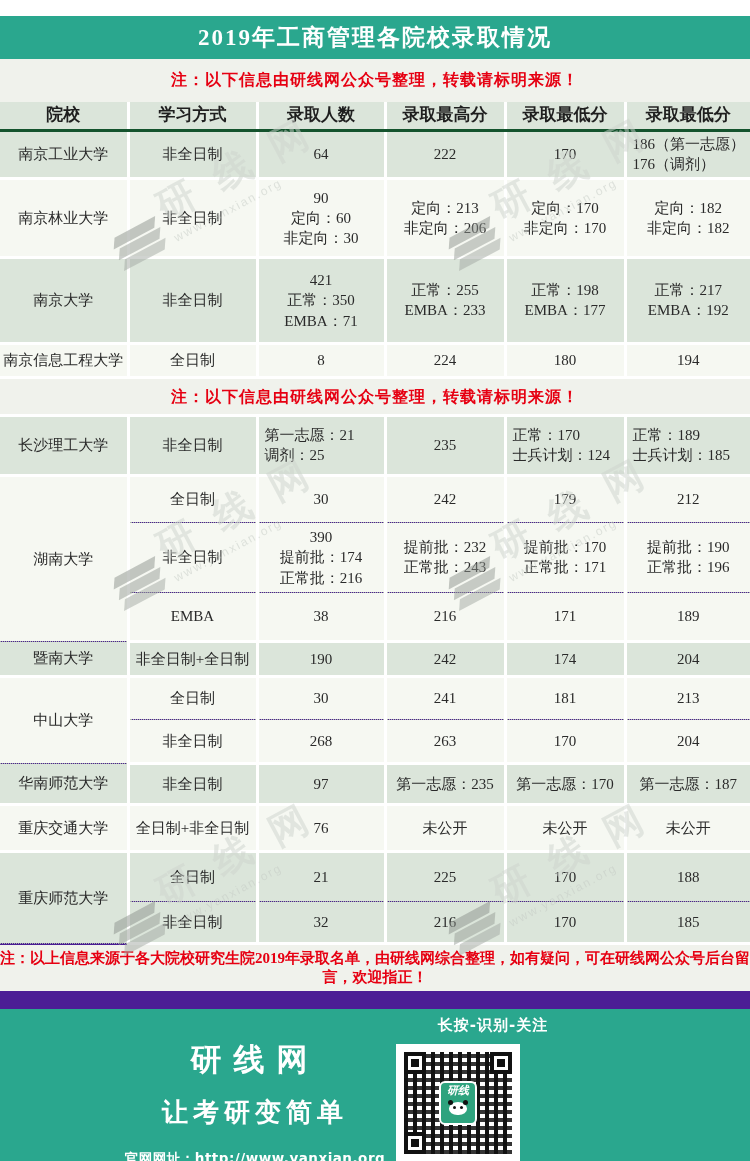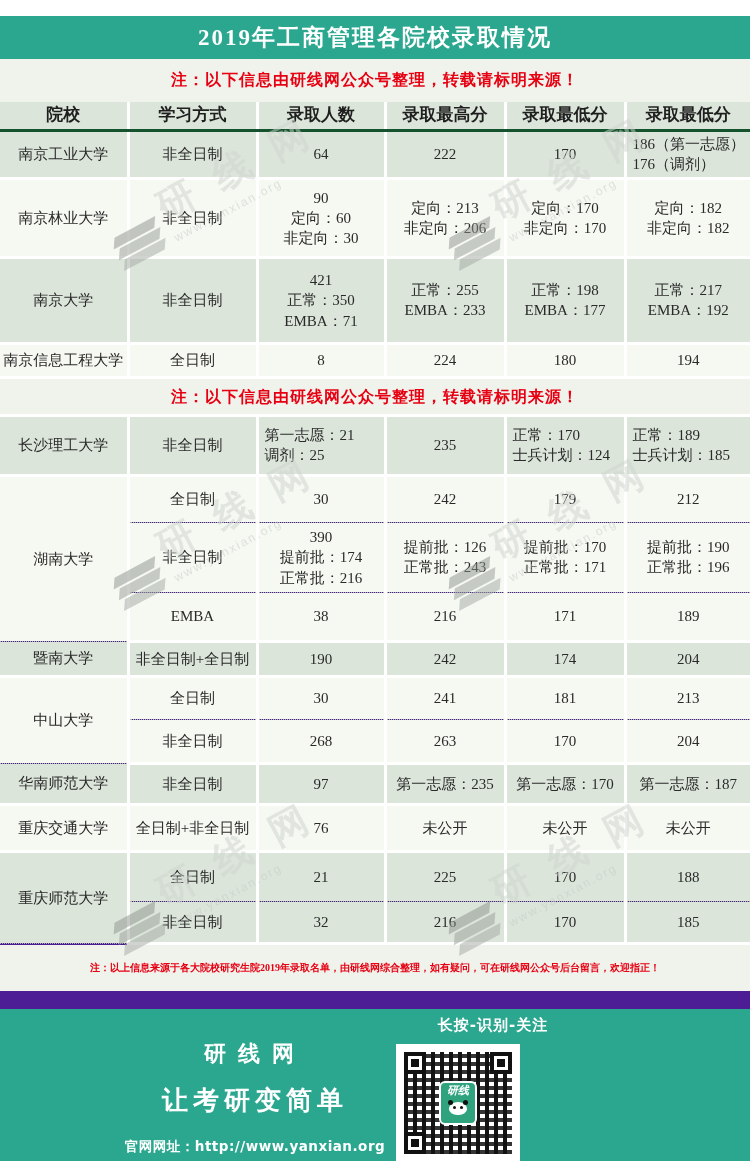--- a/index.html
+++ b/index.html
@@ -7,21 +7,21 @@
         font-family:"Liberation Serif","DejaVu Serif",serif;background:#4c1d95;}
 
   
   .title-bar{height:43px;background:#2aa78e;color:#fff;text-align:center;
              line-height:43px;font-size:23px;font-weight:bold;letter-spacing:2px;}
 
   
   .note-strip{background:#f0f2ec;color:#e60012;font-weight:bold;text-align:center;
               display:flex;align-items:center;justify-content:center;}
   .note-top{height:43px;font-size:16px;letter-spacing:1px;}
-  .note-bottom{height:46px;font-size:10px;}
+  .note-bottom{height:46px;font-size:15px;}
 
   
   table.data{width:750px;table-layout:fixed;border-collapse:collapse;}
   td,th{border-right:3px solid #fff;vertical-align:middle;text-align:center;
         white-space:pre-line;color:#2a2a2a;font-size:15px;line-height:1.35;
         padding:2px 3px;overflow:hidden;}
   td:last-child,th:last-child{border-right:none;}
   tr.hdr th{background:#dbe5da;font-size:17px;font-weight:bold;color:#1e1e1e;
             border-bottom:3px solid #14532d;}
   tr.green td{background:#dbe5da;}
@@ -42,21 +42,21 @@
   .wm-brand{font-size:38px;color:#ced4ce;letter-spacing:8px;font-weight:bold;
             font-family:"Liberation Serif",serif;}
   .wm-url{font-size:12px;color:#c4cac4;letter-spacing:2px;
           font-family:"Liberation Sans",sans-serif;}
 
   
   .footer{position:absolute;left:0;top:993px;width:750px;height:164px;
           background:#2aa78e;color:#fff;z-index:4;}
   .f-left{position:absolute;left:115px;top:30px;width:280px;text-align:center;
           font-family:"DejaVu Sans","Liberation Sans",sans-serif;}
-  .f-brand{font-size:22px;font-weight:bold;letter-spacing:12px;}
+  .f-brand{font-size:31px;font-weight:bold;letter-spacing:12px;}
   .f-slogan{font-size:26px;font-weight:bold;letter-spacing:5px;margin-top:14px;}
   .f-site{font-size:13.5px;font-weight:bold;margin-top:20px;letter-spacing:.5px;}
   .f-site a{color:#fff;text-decoration:none;}
   .f-qrcap{position:absolute;left:418px;top:7px;width:150px;text-align:center;
            font-size:15px;font-weight:bold;letter-spacing:1px;
            font-family:"DejaVu Sans",sans-serif;}
   .qr-box{position:absolute;left:396px;top:35px;width:124px;height:118px;
           background:#fff;display:flex;align-items:center;justify-content:center;}
   .qr-inner{position:relative;width:108px;height:102px;
     background:
@@ -172,21 +172,21 @@
           <td>30</td>
           <td>242</td>
           <td>179</td>
           <td>212</td>
         </tr>
         <tr class="white sep-dotted" style="height: 70px;">
           <td>非全日制</td>
           <td>390
 提前批：174
 正常批：216</td>
-          <td>提前批：126
+          <td>提前批：232
 正常批：243</td>
           <td>提前批：170
 正常批：171</td>
           <td>提前批：190
 正常批：196</td>
         </tr>
         <tr class="white sep-solid" style="height: 49px;">
           <td>EMBA</td>
           <td>38</td>
           <td>216</td>

